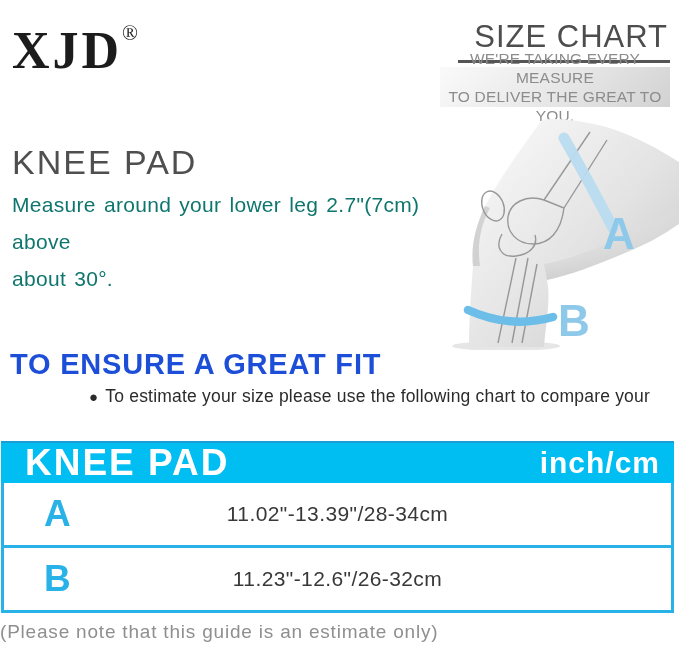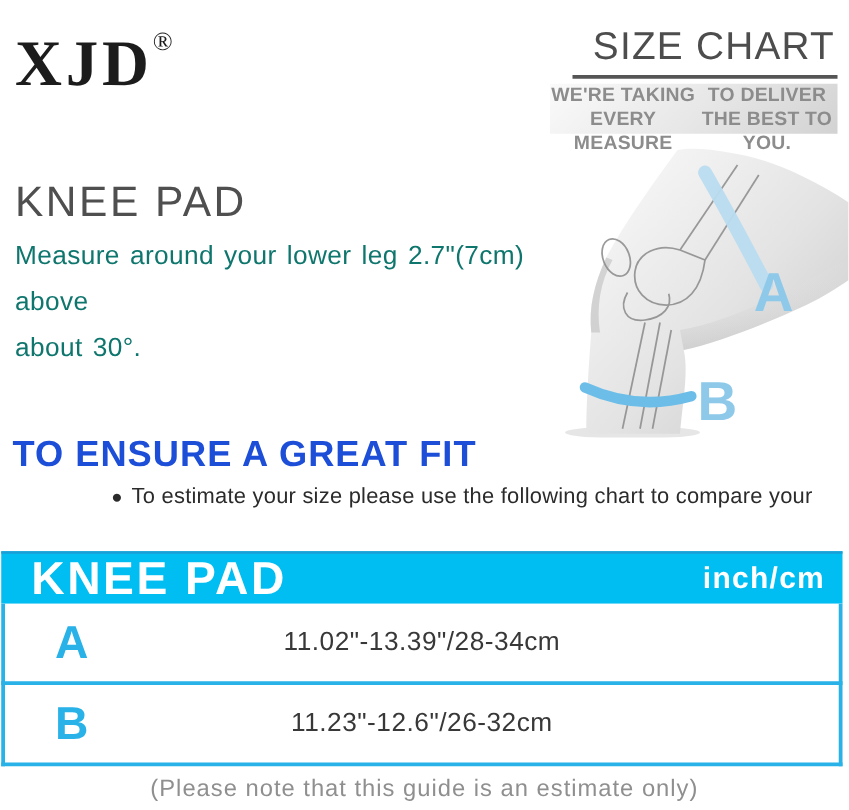--- a/index.html
+++ b/index.html
@@ -16,21 +16,21 @@
   .logo .reg{font-size:21px;vertical-align:28px;letter-spacing:0;font-weight:normal;}
   .sizechart-block{position:absolute;top:20px;right:9px;text-align:right;}
   .sizechart-title{
     display:inline-block;font-size:31px;color:#4d4d4d;letter-spacing:1px;
     padding:0 2px 6px 16px;border-bottom:3px solid #555;line-height:34px;
   }
   .tagline-box{
     margin-top:4px;width:230px;height:40px;
     background:linear-gradient(135deg,#fafafa 0%,#e6e6e6 55%,#d2d2d2 100%);
     color:#8c8c8c;font-size:15.5px;line-height:19px;letter-spacing:0.2px;
-    display:flex;flex-direction:row;justify-content:center;text-align:center;font-weight:bold;
+    display:flex;flex-direction:column;justify-content:center;text-align:center;
   }
   
   .product-heading{
     position:absolute;left:12px;top:144px;
     font-size:34px;color:#4f4f4f;letter-spacing:2px;line-height:36px;
   }
   .instructions{
     position:absolute;left:12px;top:186px;width:430px;
     font-size:21px;color:#0f766e;line-height:37px;letter-spacing:0.3px;word-spacing:2px;
   }
@@ -50,51 +50,51 @@
   .fit-note span{display:inline;}
   .fit-note .line2{display:block;}
   
   .size-table{position:absolute;left:1px;top:441px;width:673px;}
   .st-header{
     height:40px;background:#00bdf2;border-top:2px solid #1a9ed6;
     display:flex;align-items:center;justify-content:space-between;
     color:#fff;font-weight:bold;
   }
   .st-header .h-left{font-size:37px;letter-spacing:2px;padding-left:24px;line-height:40px;}
-  .st-header .h-right{font-size:24px;letter-spacing:1px;padding-right:14px;line-height:40px;margin-left:48px;}
+  .st-header .h-right{font-size:30px;letter-spacing:1px;padding-right:14px;line-height:40px;margin-left:48px;}
   .st-row{
     position:relative;height:62px;background:#fff;
     border-left:3px solid #29b2e8;border-right:3px solid #29b2e8;border-bottom:3px solid #29b2e8;
   }
   .st-row .r-label{
     position:absolute;left:40px;top:50%;transform:translateY(-50%);
     font-size:37px;font-weight:bold;color:#29b2e8;
   }
   .st-row .r-value{
     position:absolute;left:0;right:0;top:50%;transform:translateY(-50%);
     text-align:center;font-size:21px;color:#383838;letter-spacing:0.4px;
   }
   
   .disclaimer{
-    position:absolute;left:0;top:621px;width:679px;text-align:center;
+    position:absolute;left:0;top:621px;width:679px;
     font-size:19px;color:#8f8f8f;letter-spacing:0.8px;
   }
 </style>
 </head>
 <body>
 
 <div class="page">
 
   <div class="logo"><span>XJD</span><span class="reg">®</span></div>
 
   <div class="sizechart-block">
     <div class="sizechart-title">SIZE CHART</div>
     <div class="tagline-box">
       <span>WE'RE TAKING EVERY MEASURE</span>
-      <span>TO DELIVER THE BEST TO YOU.</span>
+      <span>TO DELIVER THE GREAT TO YOU.</span>
     </div>
   </div>
 
   <div class="product-heading">KNEE PAD</div>
   <div class="instructions">
     <span>Measure around your lower leg 2.7"(7cm) above</span>
     <span>about 30°.</span>
   </div>
 
   <svg class="knee-art" viewBox="0 0 239 234" xmlns="http://www.w3.org/2000/svg">

